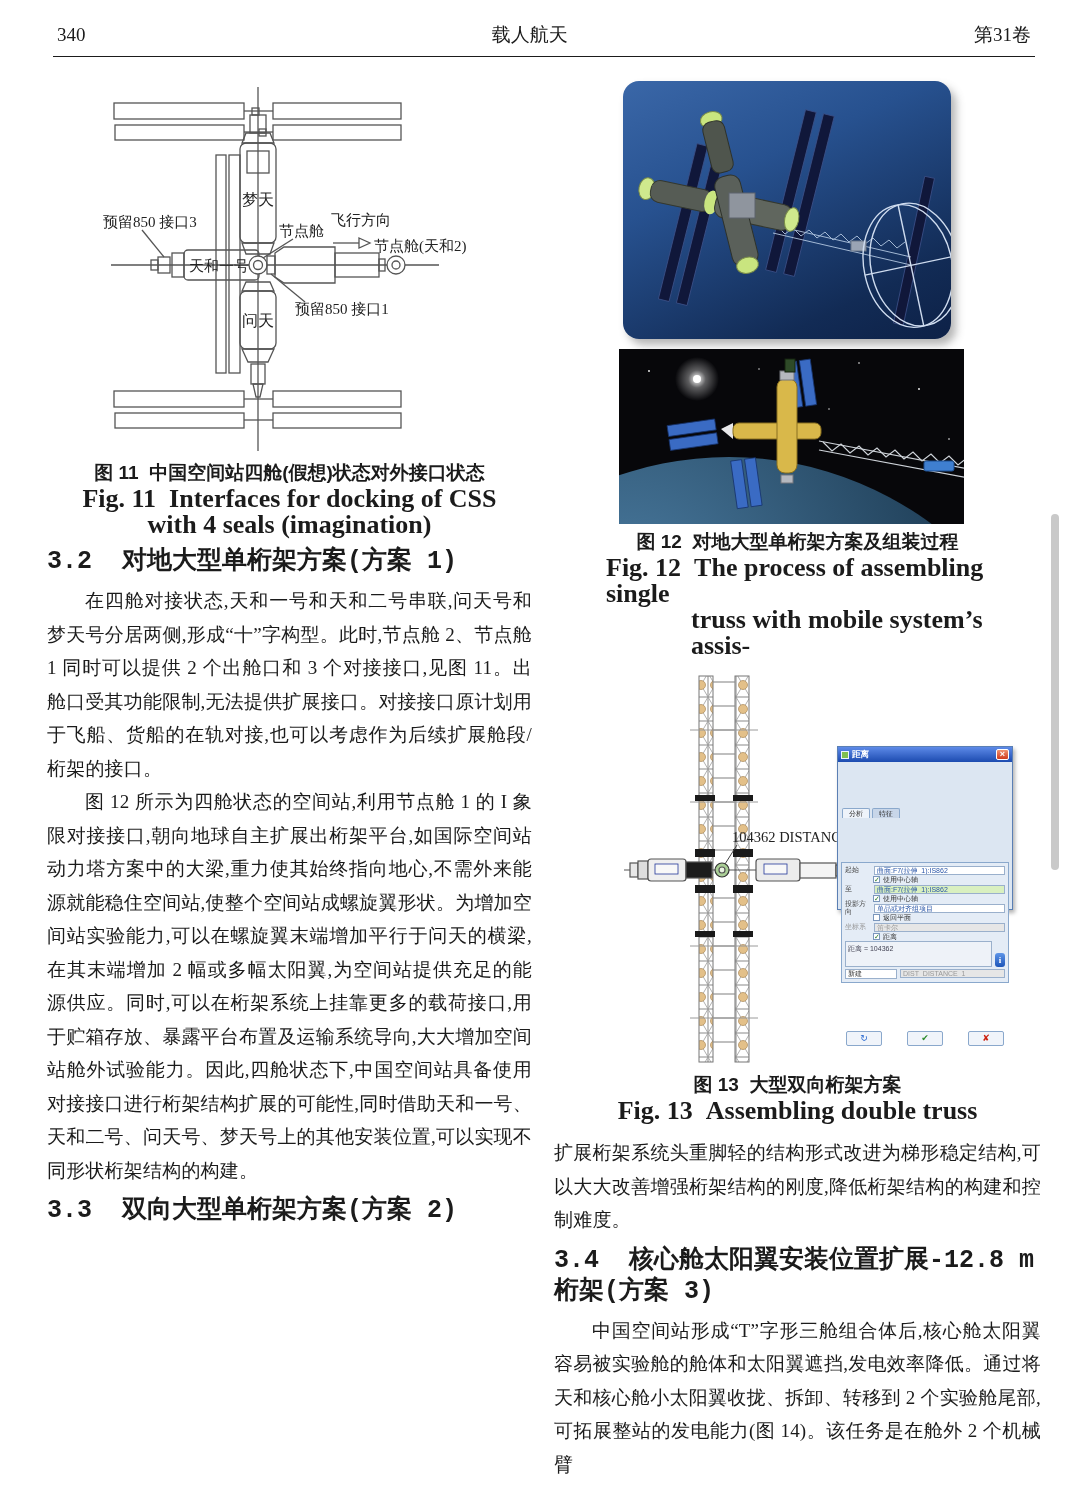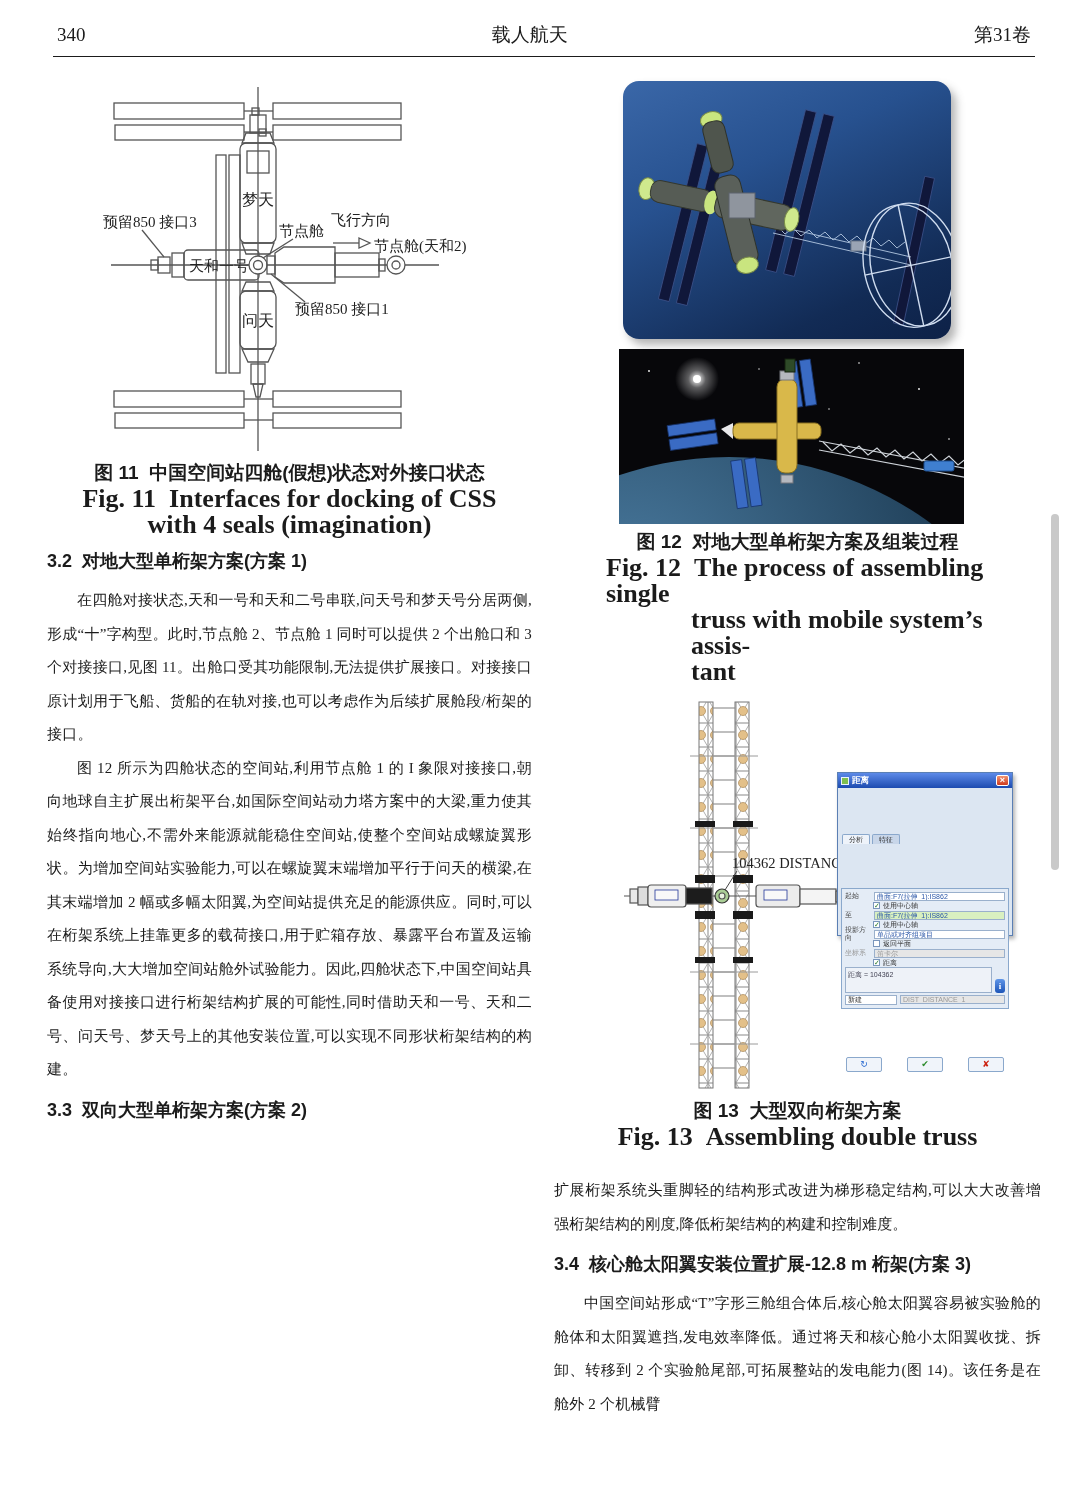--- a/index.html
+++ b/index.html
@@ -13,23 +13,23 @@
 
   
   .hdr { display:flex; justify-content:space-between; align-items:baseline;
          font-size:19px; padding:6px 10px 8px 10px;gap:28px; }
   .hdr-rule { border-bottom:1.6px solid #1b1b1b; margin:0 6px; }
 
   .cols { display:flex; gap:22px; margin-top:24px; }
   .col-l { width:485px; flex:none; }
   .col-r { width:487px; flex:none; }
 
-  p.body { font-size:15px; line-height:33.5px; text-align:justify; text-indent:2em;
+  p.body { font-size:19px; line-height:33.5px; text-align:justify; text-indent:2em;
            margin:0; letter-spacing:.2px; }
-  h3.sec { font-family:Liberation Sans, sans-serif; font-size:18px;
+  h3.sec { font-family:Liberation Mono, monospace; font-size:25px;
            font-weight:bold; margin:8px 0 7px 0; white-space:pre-wrap; line-height:31px; }
 
   .cap { text-align:center; font-weight:bold; white-space:pre-wrap; }
   .cap-zh { font-family:"Liberation Sans","DejaVu Sans",sans-serif; font-size:19px; line-height:27px; }
   .cap-en { font-family:"Liberation Serif","DejaVu Serif",serif; font-size:26px; line-height:26px; }
   .cap-en-left { text-align:left; padding-left:52px; }
   .cap-en-cont { text-align:left; padding-left:137px; }
 
   .fig11-wrap { margin-top:2px; }
   .fig12-card {
@@ -284,21 +284,20 @@
             <rect x="-7" y="-60" width="14" height="9" fill="#b5b8bf" stroke="#74777d"></rect>
             <rect x="-2" y="-72" width="10" height="13" fill="#2e4a28" stroke="#14230f"></rect>
             <rect x="-6" y="44" width="12" height="8" fill="#b5b8bf" stroke="#74777d"></rect>
           </g>
         </svg>
       </div>
 
       <div class="cap cap-zh" style="margin-top:4px">图 12&nbsp;&nbsp;对地大型单桁架方案及组装过程</div>
       <div class="cap cap-en cap-en-left">Fig. 12&nbsp;&nbsp;The process of assembling single</div>
       <div class="cap cap-en cap-en-cont">truss with mobile system’s assis-</div>
-      <div class="cap cap-en cap-en-cont">tant</div>
 
       <div class="fig13-wrap">
         <svg width="487" height="392" viewBox="0 0 487 392">
           <defs>
             <pattern id="tx" width="14" height="24" patternUnits="userSpaceOnUse">
               <rect width="14" height="24" fill="#fff" stroke="#8a8a8a" stroke-width="1"></rect>
               <line x1="0" y1="0" x2="14" y2="24" stroke="#9a9a9a" stroke-width=".8"></line>
               <line x1="14" y1="0" x2="0" y2="24" stroke="#9a9a9a" stroke-width=".8"></line>
               <circle cx="7" cy="12" r="4.5" fill="#e3c089" stroke="#b29263" stroke-width=".8"></circle>
             </pattern>
@@ -418,21 +417,21 @@
           </div>
           <div class="dbtns">
             <span class="dbtn rf">↻</span>
             <span class="dbtn ok">✔</span>
             <span class="dbtn x">✘</span>
           </div>
         </div>
       </div>
 
       <div class="cap cap-zh" style="margin-top:6px">图 13&nbsp;&nbsp;大型双向桁架方案</div>
-      <div class="cap cap-en" style="margin-bottom:24px">Fig. 13&nbsp;&nbsp;Assembling double truss</div>
+      <div class="cap cap-en" style="margin-bottom:12px">Fig. 13&nbsp;&nbsp;Assembling double truss</div>
 
       <p class="body" style="text-indent:0">扩展桁架系统头重脚轻的结构形式改进为梯形稳定结构,可以大大改善增强桁架结构的刚度,降低桁架结构的构建和控制难度。</p>
       <h3 class="sec">3.4&nbsp;&nbsp;核心舱太阳翼安装位置扩展-12.8 m 桁架(方案 3)</h3>
       <p class="body">中国空间站形成“T”字形三舱组合体后,核心舱太阳翼容易被实验舱的舱体和太阳翼遮挡,发电效率降低。通过将天和核心舱小太阳翼收拢、拆卸、转移到 2 个实验舱尾部,可拓展整站的发电能力(图 14)。该任务是在舱外 2 个机械臂</p>
     </div>
   </div>
 </div>
 
 <div class="scroll-bar"></div>
 

